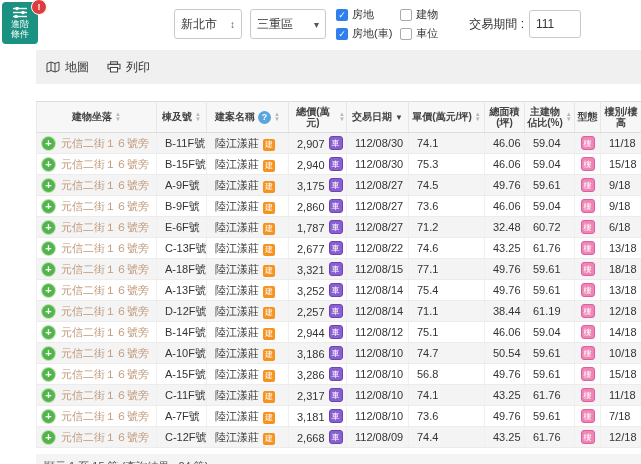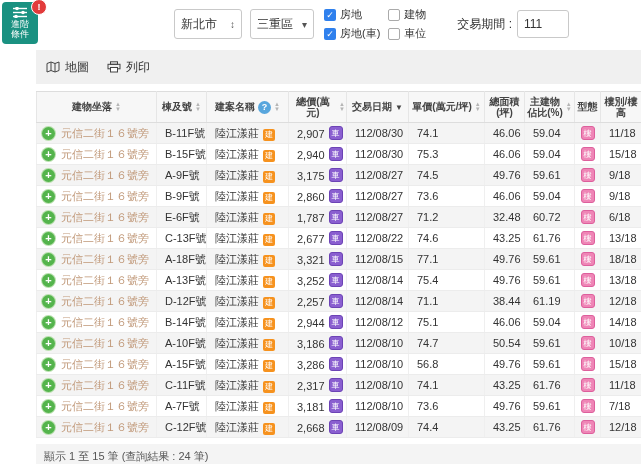--- a/index.html
+++ b/index.html
@@ -27,21 +27,21 @@
   .cb-box.checked{background:#2f80ed;}
   .cb-box.unchecked{background:#fff;border:1px solid #aaa;}
   .kw-input{width:96px;height:28px;border:1px solid #c9c9c9;border-radius:3px;font-size:12px;
     padding:0 6px;color:#333;outline:none;}
   .period{display:flex;align-items:center;font-size:12px;color:#333;margin-left:16px;}
   .period .txt{margin:0 5px;}
   .sel.small{height:28px;}
 
   
   .toolstrip{margin-left:36px;height:34px;background:#f0f0f0;display:flex;align-items:center;
-    gap:18px;padding-left:10px;margin-bottom:7px;}
+    gap:18px;padding-left:10px;margin-bottom:17px;}
   .tool-btn{display:flex;align-items:center;gap:5px;font-size:12px;color:#333;cursor:pointer;}
   .tool-btn svg{display:block;}
 
   
   .table-wrap{margin-left:36px;}
   table{border-collapse:collapse;table-layout:fixed;width:605px;font-size:11px;}
   thead th{background:#f7f7f7;border-top:1px solid #ddd;border-bottom:1px solid #ddd;
     border-right:1px solid #e6e6e6;font-weight:bold;color:#444;font-size:10px;
     padding:2px 1px;height:26px;}
   thead th:first-child{border-left:1px solid #e6e6e6;}
@@ -94,21 +94,21 @@
       </svg>
       <span>進階</span>
       <span>條件</span>
     </div>
 
     <div class="controls">
       <div class="sel" style="width:68px">
         <span>新北市</span>
         <span class="arrow">↕</span>
       </div>
-      <div class="sel" style="width:64px">
+      <div class="sel" style="width:76px">
         <span>三重區</span>
         <span class="arrow">▾</span>
       </div>
       <div class="cb-grid">
           <div class="cb-item">
             <span class="cb-box checked">✓</span>
             <span>房地</span>
           </div>
           <div class="cb-item">
             <span class="cb-box unchecked"></span>

